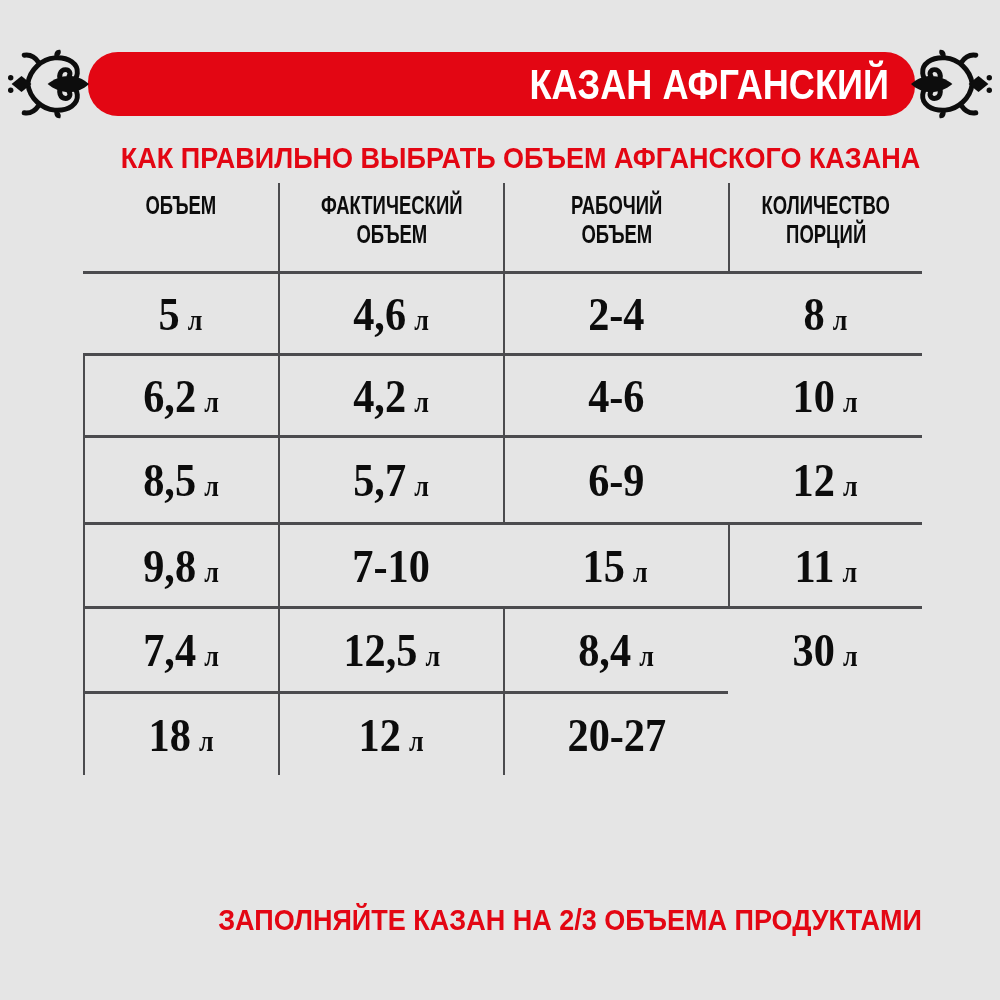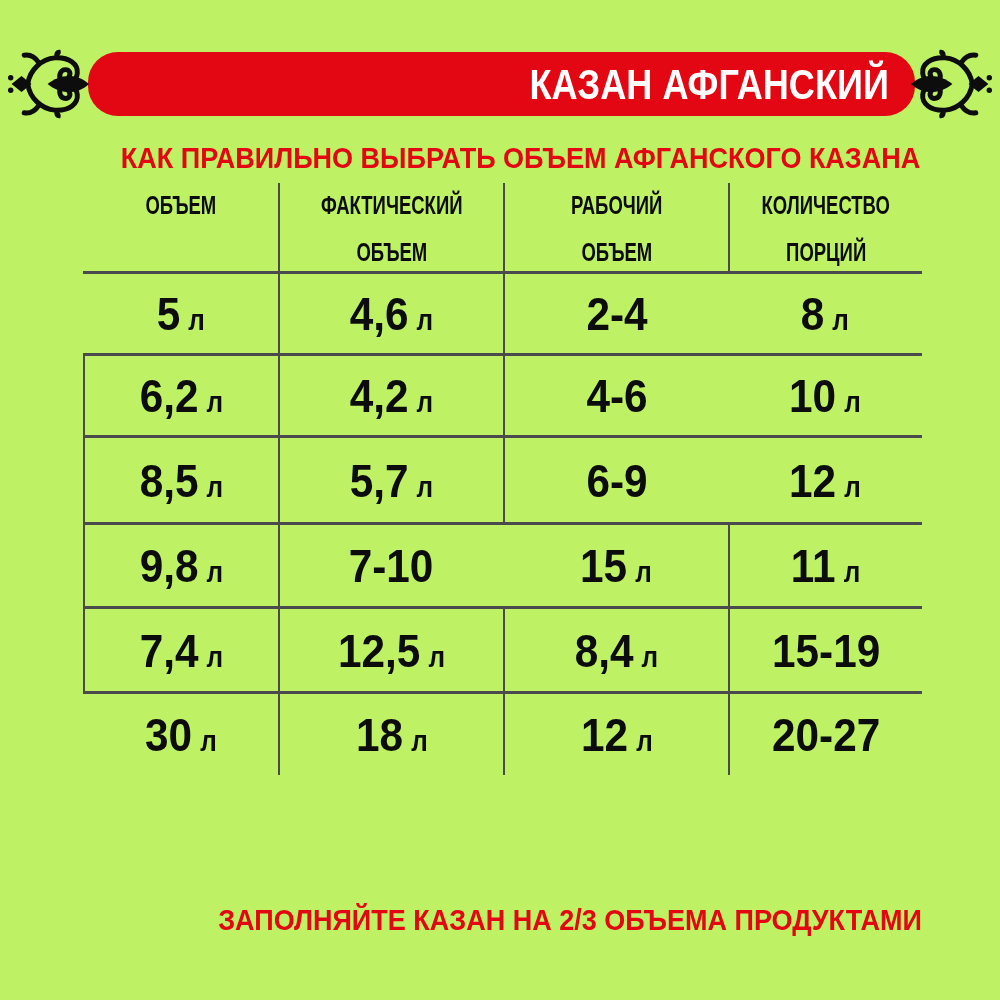--- a/index.html
+++ b/index.html
@@ -1,17 +1,17 @@
 <!DOCTYPE html>
 <html><head>
 <meta charset="utf-8">
 <style>
   html,body { margin:0; padding:0; background:#ffffff; }
   .page {
-    position:relative; width:1000px; height:1000px; background:#bef264;
+    position:relative; width:1000px; height:1000px; background:#e5e5e5;
     font-family:"Liberation Sans","DejaVu Sans",sans-serif; overflow:hidden;
     --red:#e30613; --ink:#0c0c0c; --line:#4b4b4e;
   }
 
   
   .banner {
     position:absolute; left:88px; top:52px; width:827px; height:64px;
     background:var(--red); border-radius:30px;
     display:flex; align-items:center; justify-content:flex-end;
     padding-right:26px; box-sizing:border-box; z-index:1;
@@ -36,22 +36,22 @@
   .table {
     position:absolute; left:83px; top:183px; width:839px;
     display:grid;
     grid-template-columns:195px 225px 225px 194px;
     grid-template-rows:88px 82px 82px 87px 84px 85px 84px 70px;
   }
   .cell {
     display:flex; align-items:center; justify-content:center;
     box-sizing:border-box; color:var(--ink);
   }
-  .c2,.c3,.c4 { border-left:2px solid var(--line);gap:18px; }
-  .data { border-top:3px solid var(--line); }
+  .c2,.c3,.c4 { border-left:2px solid var(--line); }
+  .data { border-top:3px solid var(--line);font-family:Liberation Serif, serif; }
   .head { flex-direction:column; justify-content:flex-start; padding-top:8px; }
   .hline {
     font-weight:bold; font-size:25px; line-height:29px; text-align:center;
     display:inline-block; transform:scaleX(0.74); transform-origin:center;
     white-space:nowrap;
   }
   .value { display:inline-block; transform:scaleX(0.9); transform-origin:center; white-space:nowrap; }
   .num  { font-weight:bold; font-size:47px; color:var(--ink); }
   .unit { font-weight:bold; font-size:29px; color:var(--ink); margin-left:9px; }
 
@@ -185,23 +185,20 @@
     <div class="cell data c3">
       <span class="value"><span class="num">7,4</span><span class="unit">л</span></span>
     </div>
 
     <div class="cell data c2">
       <span class="value"><span class="num">12,5</span><span class="unit">л</span></span>
     </div>
     <div class="cell data c3">
       <span class="value"><span class="num">8,4</span><span class="unit">л</span></span>
     </div>
-    <div class="cell data c4">
-      <span class="value"><span class="num">15-19</span></span>
-    </div>
 
     <div class="cell data c1">
       <span class="value"><span class="num">30</span><span class="unit">л</span></span>
     </div>
     <div class="cell data c2">
       <span class="value"><span class="num">18</span><span class="unit">л</span></span>
     </div>
     <div class="cell data c3">
       <span class="value"><span class="num">12</span><span class="unit">л</span></span>
     </div>

